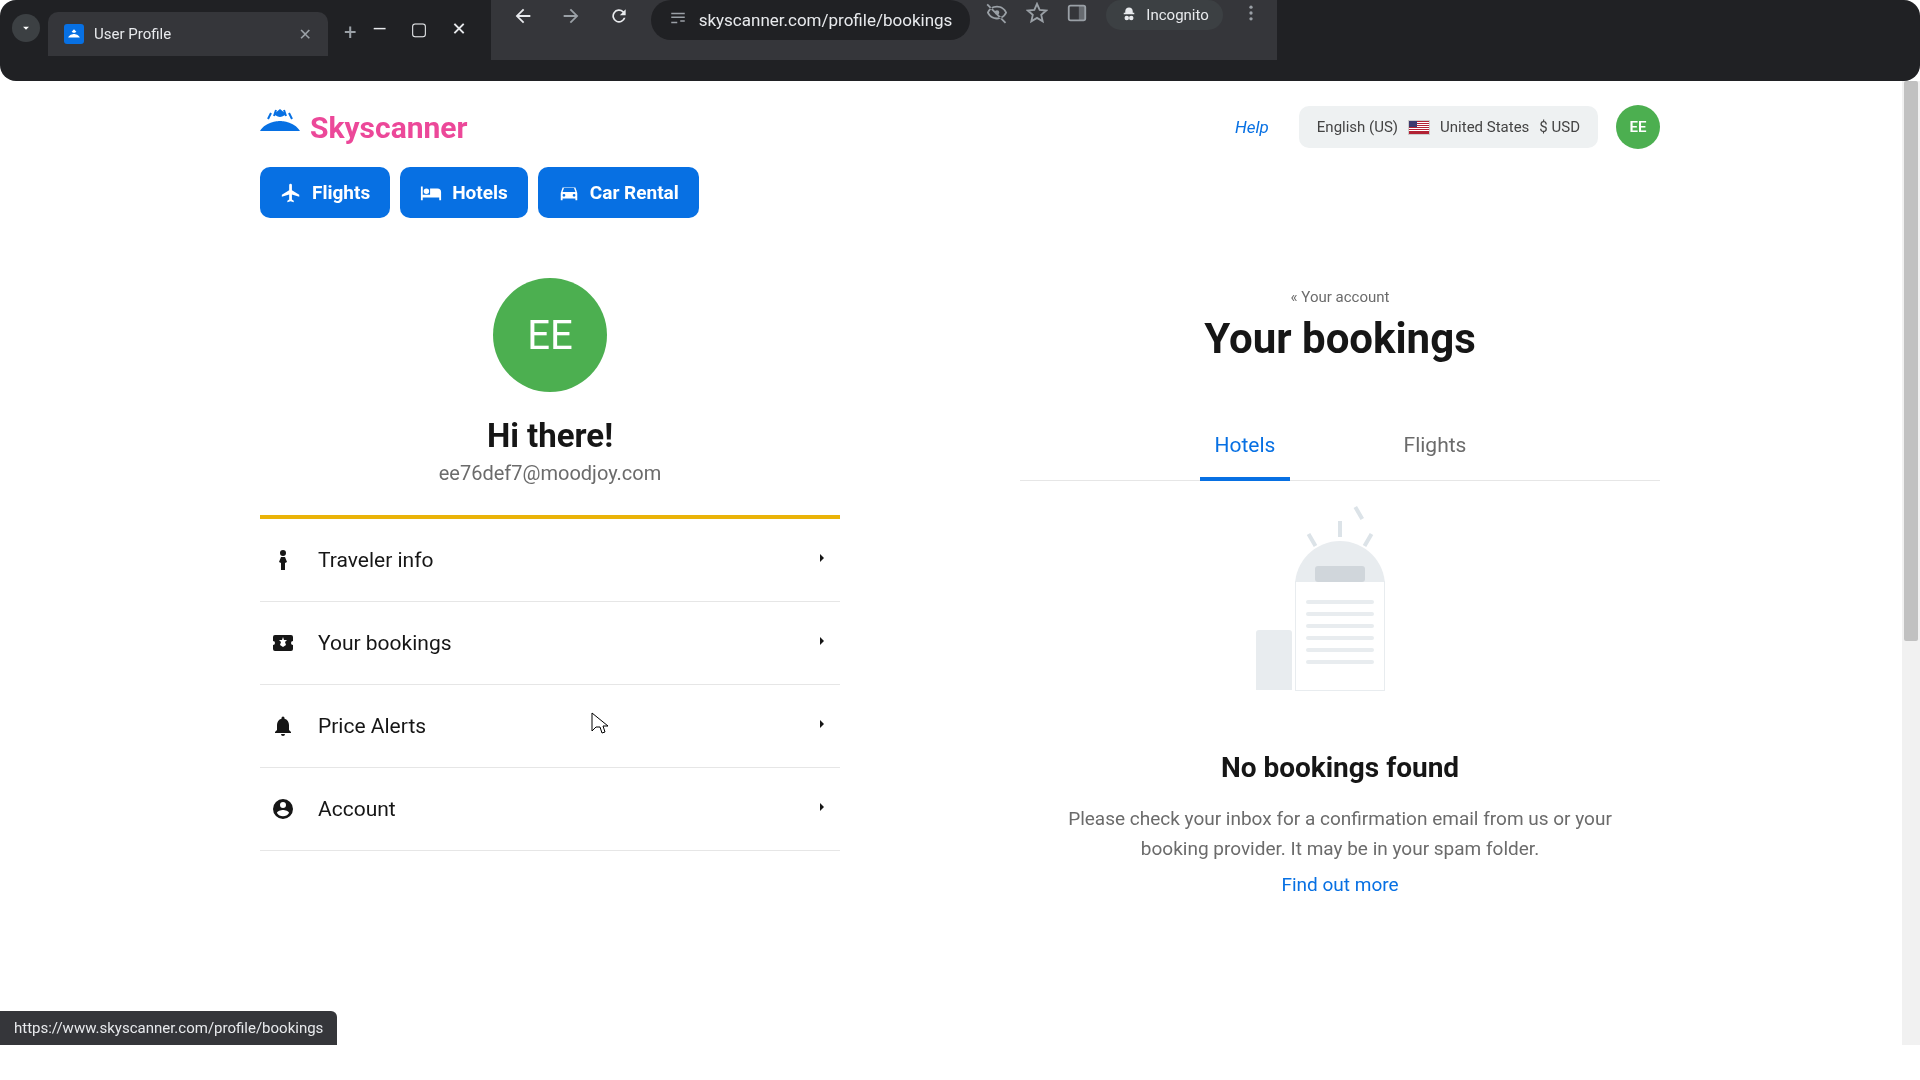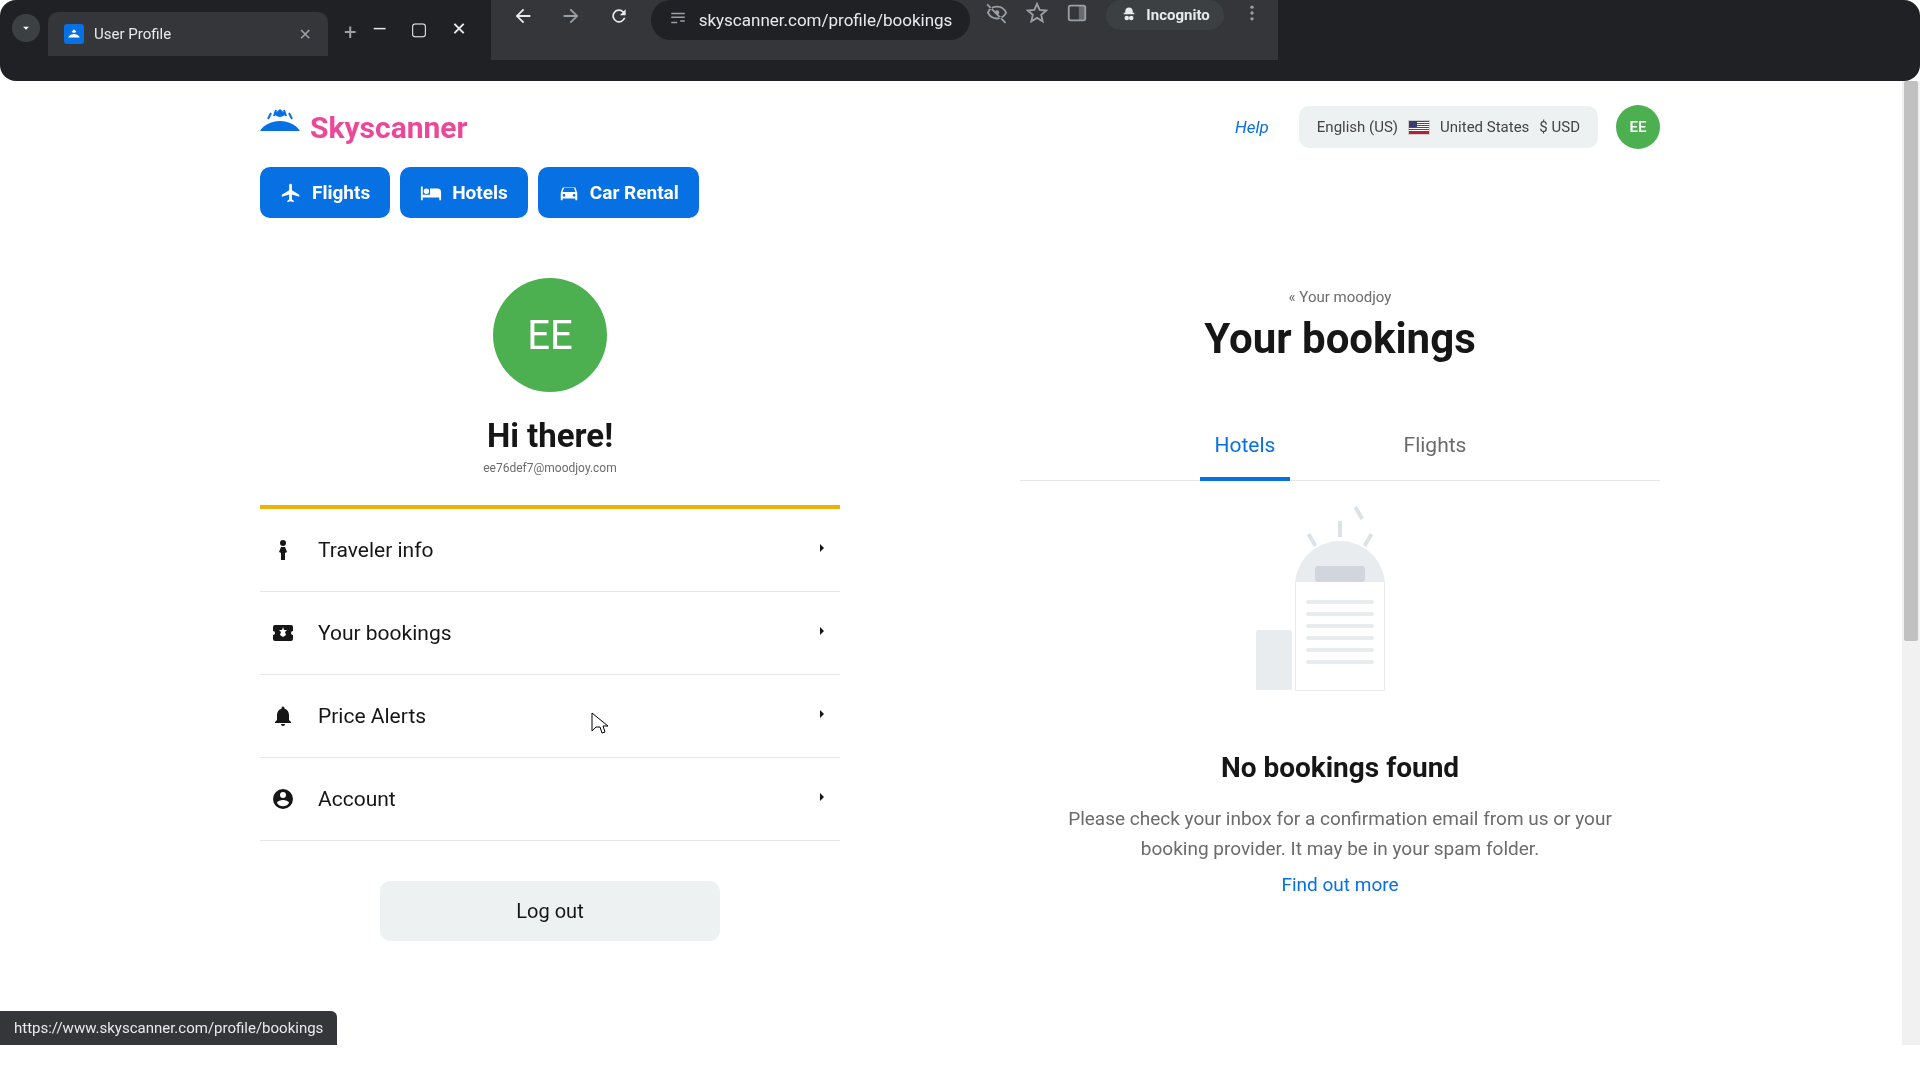--- a/index.html
+++ b/index.html
@@ -15,21 +15,21 @@
 .tab-title { color: #e8eaed; font-size: 15px; flex: 1; }
 .tab-close { color: #9aa0a6; font-size: 16px; cursor: pointer; }
 .new-tab { color: #9aa0a6; font-size: 22px; padding: 0 8px; cursor: pointer; margin-top: 8px; }
 .window-controls { margin-left: auto; display: flex; gap: 24px; color: #e8eaed; padding-right: 12px; }
 .window-controls span { cursor: pointer; font-size: 18px; }
 
 .address-bar { height: 60px; background: #35363a; display: flex; align-items: flex-start; padding: 0 16px; gap: 16px; }
 .nav-btn { width: 32px; height: 32px; display: flex; align-items: center; justify-content: center; color: #9aa0a6; cursor: pointer; border-radius: 50%; }
 .nav-btn.enabled { color: #e8eaed; }
 .url-field { flex: 1; background: #202124; border-radius: 24px; height: 40px; display: flex; align-items: center; padding: 0 18px; gap: 12px; color: #e8eaed; font-size: 17px; }
-.addr-icons { display: flex; gap: 18px; align-items: center; color: #9aa0a6; font-weight: bold; }
+.addr-icons { display: flex; gap: 18px; align-items: center; color: #9aa0a6; }
 .incognito-badge { display: flex; align-items: center; gap: 8px; background: #3c4043; border-radius: 20px; padding: 6px 14px; color: #e8eaed; font-size: 15px; }
 
 
 .page { position: relative; height: calc(1080px - 116px); overflow-y: auto; background: #fff; }
 .page-inner { max-width: 1480px; margin: 0 auto; padding: 24px 40px 120px; }
 
 .header { display: flex; align-items: center; gap: 18px; margin-bottom: 18px; }
 .logo { display: flex; align-items: center; gap: 10px; color: #ec4899; font-size: 30px; font-weight: 700; cursor: pointer; }
 .logo-mark svg { width: 40px; height: 30px; }
 .header-spacer { flex: 1; }
@@ -41,21 +41,21 @@
 
 .nav-tabs { display: flex; gap: 10px; margin-bottom: 60px; }
 .nav-tab { display: flex; align-items: center; gap: 10px; background: #0770e3; color: #fff; border-radius: 10px; padding: 14px 20px; font-size: 19px; font-weight: 700; cursor: pointer; }
 .nav-tab svg { width: 22px; height: 22px; fill: #fff; }
 
 .main-grid { display: flex; gap: 180px; align-items: flex-start; }
 .sidebar { width: 580px; }
 .profile-block { text-align: center; margin-bottom: 30px; }
 .avatar-lg { width: 114px; height: 114px; border-radius: 50%; background: #4caf50; color: #fff; display: flex; align-items: center; justify-content: center; font-size: 40px; font-weight: 400; margin: 0 auto 24px; }
 .greeting { font-size: 33px; font-weight: 700; color: #161616; margin-bottom: 6px; }
-.email { font-size: 12px; color: #6b6b6b; }
+.email { font-size: 20px; color: #6b6b6b; }
 
 .menu-list { border-top: 4px solid #eab308; }
 .menu-item { display: flex; align-items: center; gap: 22px; padding: 28px 10px; border-bottom: 1px solid #e6e6e6; cursor: pointer; }
 .menu-icon { width: 26px; height: 26px; display: flex; align-items: center; justify-content: center; color: #161616; }
 .menu-icon svg { width: 24px; height: 24px; fill: currentColor; }
 .menu-label { flex: 1; font-size: 21px; color: #161616; }
 .chevron { color: #161616; }
 .chevron svg { width: 16px; height: 16px; }
 
 .logout-btn { display: block; margin: 40px auto 0; background: #eef1f2; border: none; border-radius: 10px; padding: 18px 60px; font-size: 20px; font-weight: 400; color: #161616; cursor: pointer; width: 340px; }
@@ -268,25 +268,24 @@
               <svg viewBox="0 0 24 24">
                   <path d="M12 2a10 10 0 1 0 0 20 10 10 0 0 0 0-20zm0 3a3 3 0 1 1 0 6 3 3 0 0 1 0-6zm0 14.2a7.2 7.2 0 0 1-6-3.22c.03-1.99 4-3.08 6-3.08s5.97 1.09 6 3.08a7.2 7.2 0 0 1-6 3.22z"></path>
                 </svg>
             </span>
             <span class="menu-label">Account</span>
             <span class="chevron"><svg viewBox="0 0 24 24" fill="currentColor">
                   <path d="M9 6l6 6-6 6z"></path>
                 </svg></span>
           </div>
         </div>
-        <button class="logout-btn">Log out</button>
       </aside>
 
       <section class="bookings">
-        <div class="breadcrumb">« Your moodjoy</div>
+        <div class="breadcrumb">« Your account</div>
         <h1 class="page-title">Your bookings</h1>
         <div class="tabs">
           <div class="tabs-wrapper">
             <div class="tab-item active">Hotels</div>
             <div class="tab-item">Flights</div>
           </div>
         </div>
         <div class="empty-state">
           <div class="empty-illustration">
             <div class="sun">

